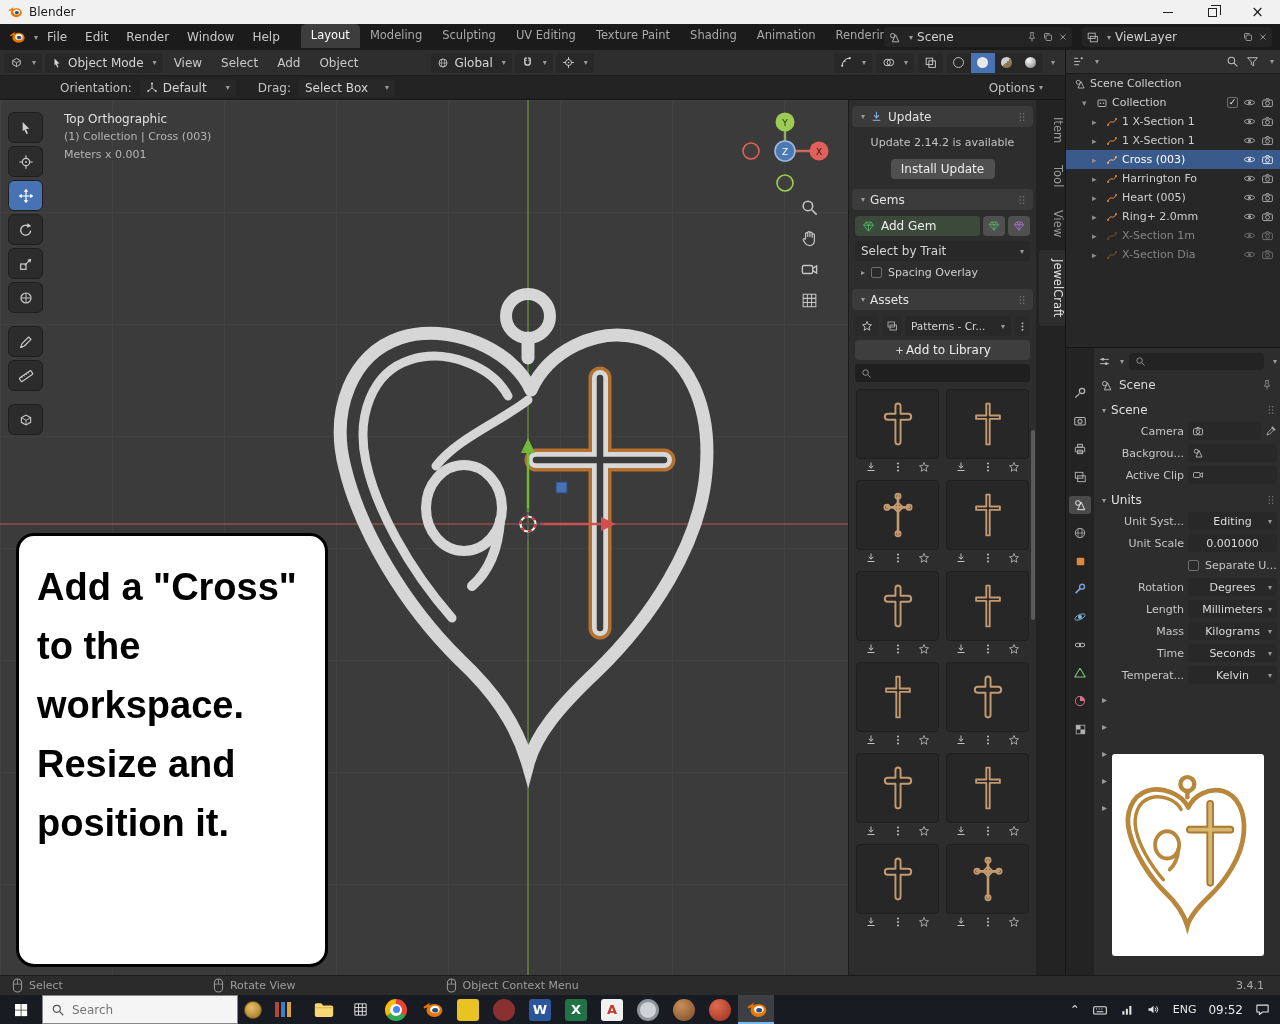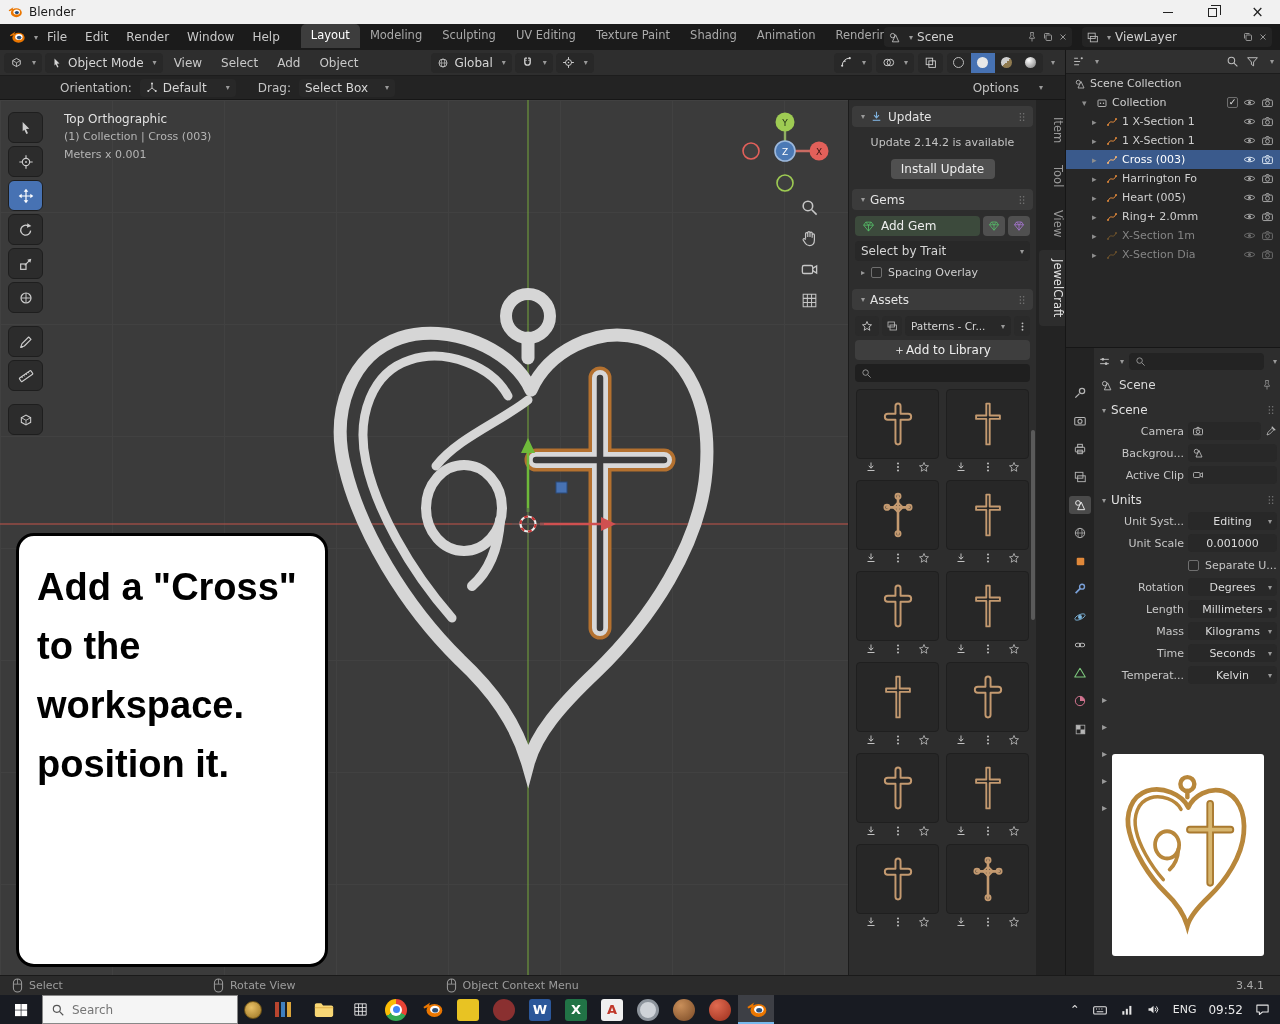--- a/index.html
+++ b/index.html
@@ -528,21 +528,21 @@
         <use href="#i-orient"></use>
       </svg>
     <span>Default</span>
     <span class="caret" style="margin-left:auto">▾</span>
   </div>
   <span style="margin-left:22px">Drag:</span>
   <div class="w" style="margin-left:8px;width:96px;height:18px">
     <span>Select Box</span>
     <span class="caret" style="margin-left:auto">▾</span>
   </div>
-  <div class="row" style="margin-left:auto;padding-right:22px;gap:16px">
+  <div class="row" style="margin-left:auto;padding-right:22px;gap:0">
     <span>Options</span>
     <span class="caret">▾</span>
   </div>
 </div>
 
 <div id="viewport">
 
   <svg width="848" height="875" style="position:absolute;left:0;top:0">
     <line x1="528" y1="0" x2="528" y2="875" stroke="rgba(120,170,60,0.65)" stroke-width="1.5"></line>
     <line x1="0" y1="424" x2="848" y2="424" stroke="rgba(200,85,75,0.65)" stroke-width="1.5"></line>
@@ -659,20 +659,21 @@
     <svg width="19" height="19">
         <use href="#i-grid"></use>
       </svg>
   </div>
 </div>
 
 <div id="note">
   <div class="line">Add a "Cross"</div>
   <div class="line">to the</div>
   <div class="line">workspace.</div>
+  <div class="line">Resize and</div>
   <div class="line">position it.</div>
 </div>
 
 <div id="jewel">
 
   <div class="panel-h">
     <span class="caret">▾</span>
     <svg width="13" height="13" color="#7fb3e0">
         <use href="#i-down"></use>
       </svg>

